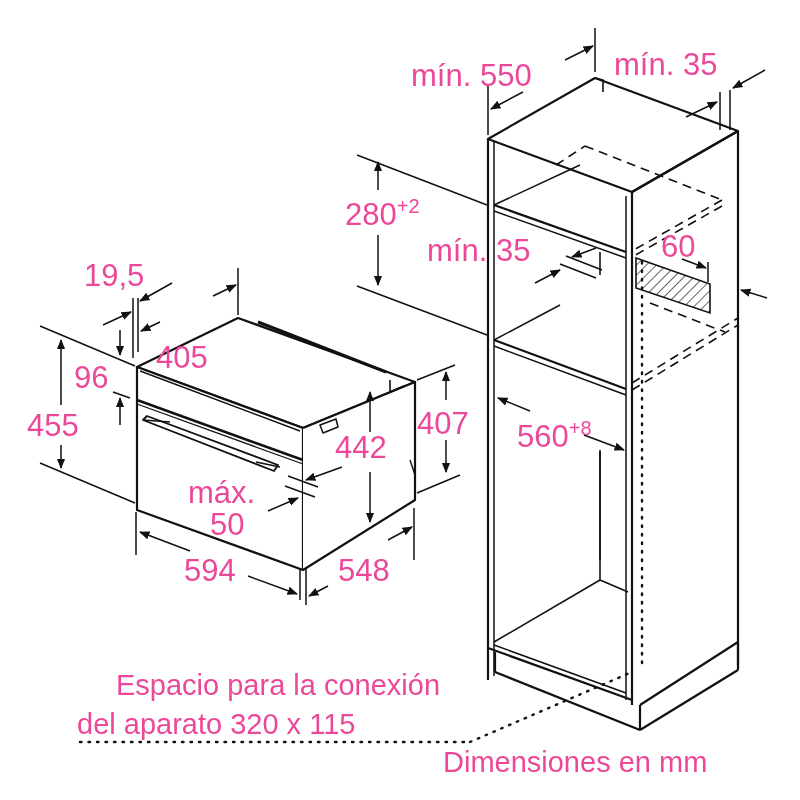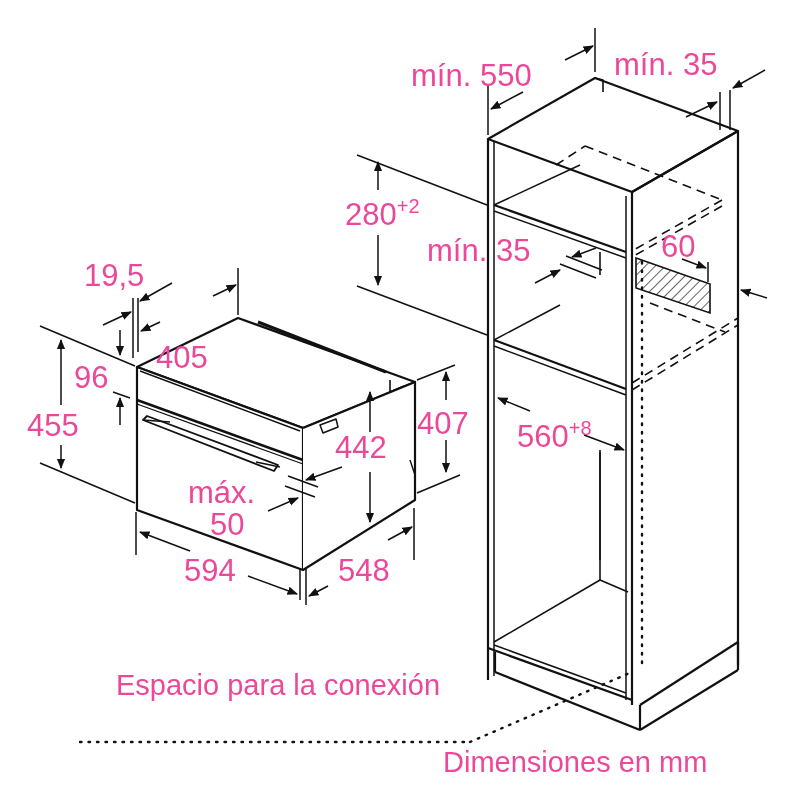--- a/index.html
+++ b/index.html
@@ -201,14 +201,15 @@
   <div class="lbl big" style="left:345px;top:196px;">
     <span>280</span><sup>+2</sup>
   </div>
   <div class="lbl big" style="left:427px;top:235px;">mín. 35</div>
   <div class="lbl big" style="left:661px;top:231px;">60</div>
   <div class="lbl big" style="left:517px;top:418px;text-align:center;">
     <span>560</span><sup>+8</sup>
   </div>
 
   <div class="lbl note" style="left:77px;top:671px;margin-left:39px;">Espacio para la conexión</div>
+  <div class="lbl note" style="left:77px;top:710px;">del aparato 320 x 115</div>
   <div class="lbl note" style="left:443px;top:748px;">Dimensiones en mm</div>
 </div>
 
 </body></html>

